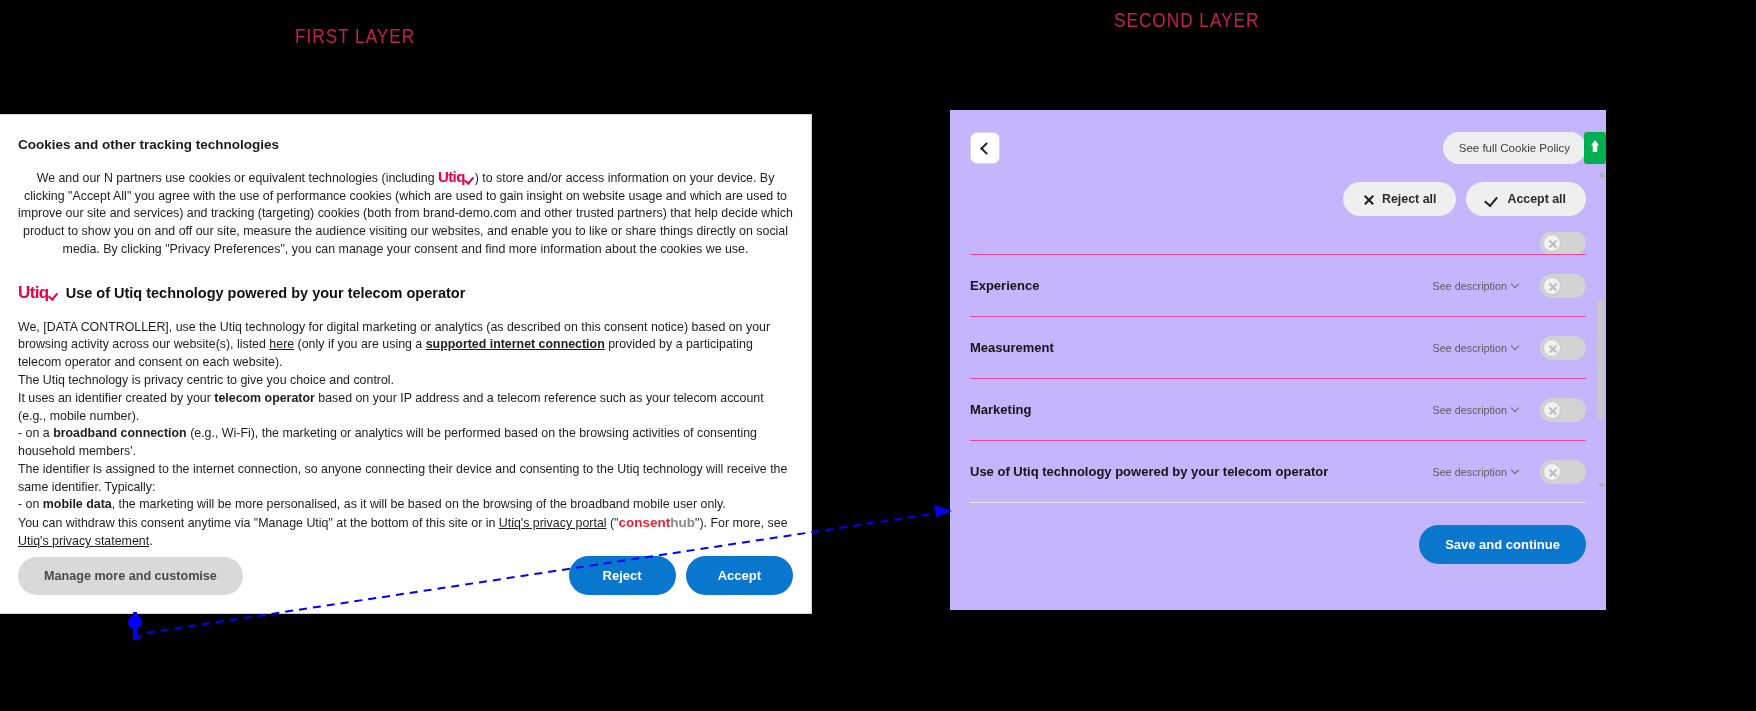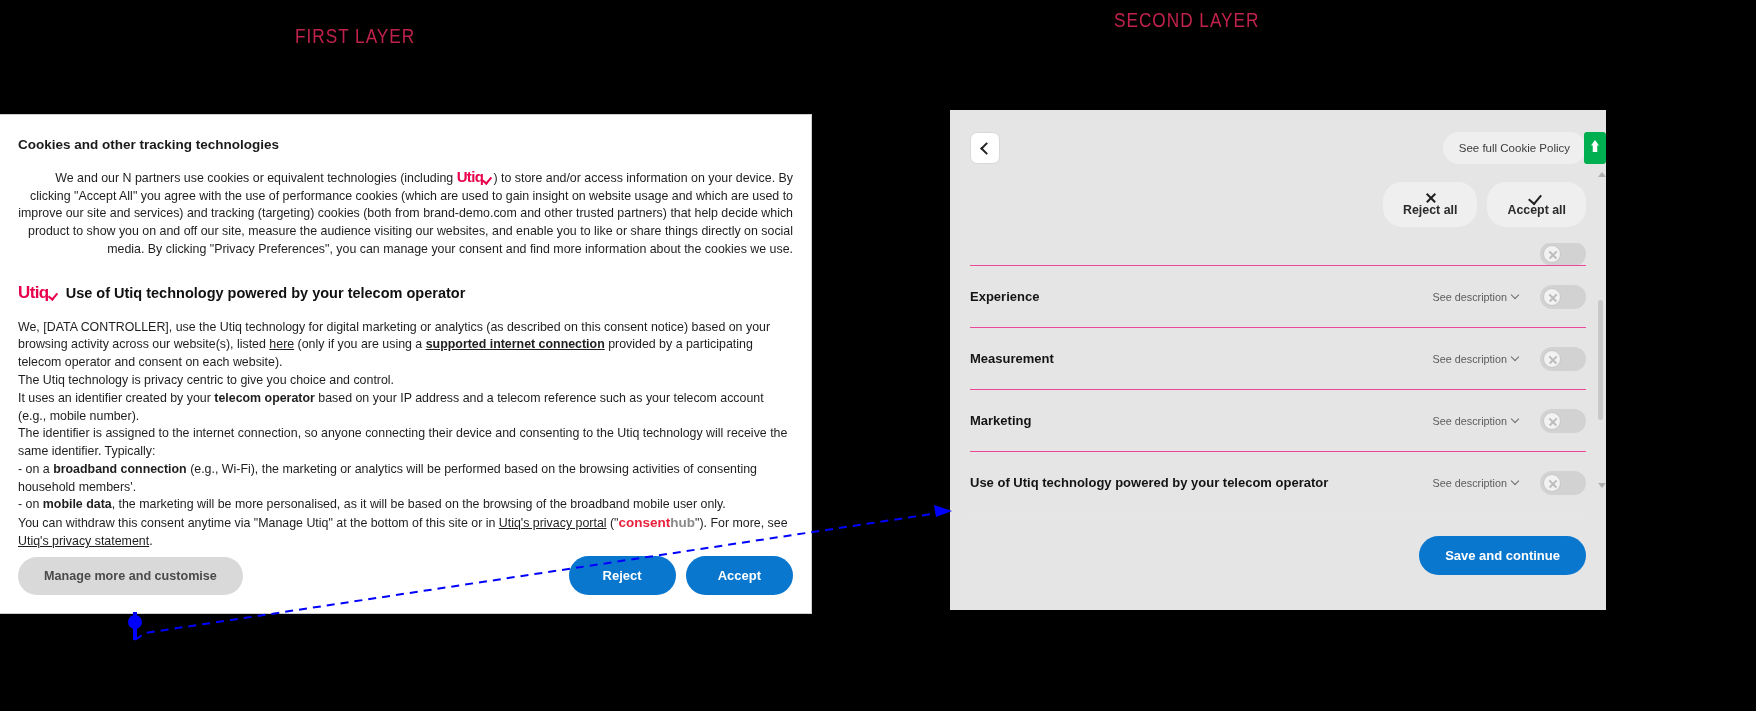--- a/index.html
+++ b/index.html
@@ -36,21 +36,21 @@
     border-left: none;
     padding: 22px 18px 0 18px;
     overflow: hidden;
   }
   .dlg-title {
     font-size: 13.5px; font-weight: bold; color: #1a1a1a;
     margin-bottom: 16px;
   }
   .dlg-p {
     font-size: 12.4px; color: #1e1e1e; line-height: 17.7px;
-    text-align: right;
+    text-align: center;
   }
   .dlg-p.block { margin-bottom: 0; }
   .sec-head {
     display: flex; align-items: center; gap: 7px;
     margin: 24px 0 16px 0;
   }
   .sec-head-txt { font-size: 14.5px; font-weight: bold; color: #111; }
   .tight { line-height: 17.8px; font-size: 12.4px; color: #1e1e1e; }
   b.strong { font-weight: bold; }
   u.ul { text-decoration: underline; }
@@ -98,21 +98,21 @@
     font-size: 13px; font-weight: bold; padding: 0 34px;
     cursor: pointer; font-family: inherit;
   }
   .btn-blue.accept { padding: 12px 32px; }
 
   
   .panel {
     position: absolute;
     left: 950px; top: 110px;
     width: 656px; height: 500px;
-    background: #e5e5e5;
+    background: #c4b5fd;
     overflow: hidden;
   }
   .panel-top {
     position: relative; height: 70px;
     padding: 22px 20px 0 20px;
     display: flex; align-items: flex-start;
   }
   .back-btn {
     width: 30px; height: 32px;
     border: 1px solid #d8d8d8; border-radius: 7px;
@@ -135,25 +135,25 @@
     content: ""; position: absolute; left: 7px; top: 8px;
     width: 8px; height: 12px; background: #fff;
     clip-path: polygon(50% 0%, 100% 45%, 78% 45%, 78% 100%, 22% 100%, 22% 45%, 0% 45%);
   }
 
   .bulk-row {
     display: flex; justify-content: flex-end; gap: 10px;
     padding: 0 20px 0 20px; margin-top: 2px;
   }
   .pill {
-    display: inline-flex; align-items: center; 
+    display: inline-flex; align-items: center; gap: 8px;
     background: #efefef; color: #2b2b2b;
     border: none; border-radius: 19px;
     font-size: 12.4px; font-weight: bold;
-    padding: 10px 20px; cursor: pointer; font-family: inherit; flex-direction: column;
+    padding: 10px 20px; cursor: pointer; font-family: inherit;
   }
   .ico-x { width: 11px; height: 11px; position: relative; display: inline-block; }
   .ico-x::before, .ico-x::after {
     content: ""; position: absolute; left: 0; top: 5px; width: 12px; height: 1.8px; background: #1f1f1f;
   }
   .ico-x::before { transform: rotate(45deg); }
   .ico-x::after  { transform: rotate(-45deg); }
   .ico-check { width: 13px; height: 11px; position: relative; display: inline-block; }
   .ico-check::before {
     content: ""; position: absolute; left: 1px; top: 0px;
@@ -233,22 +233,22 @@
           <span>Utiq</span>
           <span class="tick"></span>
         </span>
       <span class="sec-head-txt">Use of Utiq technology powered by your telecom operator</span>
     </div>
 
     <div id="utiq-paragraphs">
         <div class="tight"><span>We, [DATA CONTROLLER], use the Utiq technology for digital marketing or analytics (as described on this consent notice) based on your browsing activity across our website(s), listed </span><u class="ul">here</u><span> (only if you are using a </span><b class="ulb">supported internet connection</b><span> provided by a participating telecom operator and consent on each website).</span></div>
         <div class="tight"><span>The Utiq technology is privacy centric to give you choice and control.</span></div>
         <div class="tight"><span>It uses an identifier created by your </span><b class="strong">telecom operator</b><span> based on your IP address and a telecom reference such as your telecom account (e.g., mobile number).</span></div>
+        <div class="tight"><span>- on a </span><b class="strong">broadband connection</b><span> (e.g., Wi-Fi), the marketing or analytics will be performed based on the browsing activities of consenting household members'.</span></div>
         <div class="tight"><span>The identifier is assigned to the internet connection, so anyone connecting their device and consenting to the Utiq technology will receive the same identifier. Typically:</span></div>
-        <div class="tight"><span>- on a </span><b class="strong">broadband connection</b><span> (e.g., Wi-Fi), the marketing or analytics will be performed based on the browsing activities of consenting household members'.</span></div>
         <div class="tight"><span>- on </span><b class="strong">mobile data</b><span>, the marketing will be more personalised, as it will be based on the browsing of the broadband mobile user only.</span></div>
       </div>
 
     <div class="tight" style="margin-top:0">
       <span>You can withdraw this consent anytime via "Manage Utiq" at the bottom of this site or in </span><u class="ul">Utiq's privacy portal</u><span> ("</span><span class="consent-hub"><span class="c1">consent</span><span class="c2">hub</span></span><span>"). For more, see </span><u class="ul">Utiq's privacy statement</u><span>.</span>
     </div>
 
     <div class="dlg-actions">
       <button class="btn-learn">Manage more and customise</button>
       <div class="right-btns">

